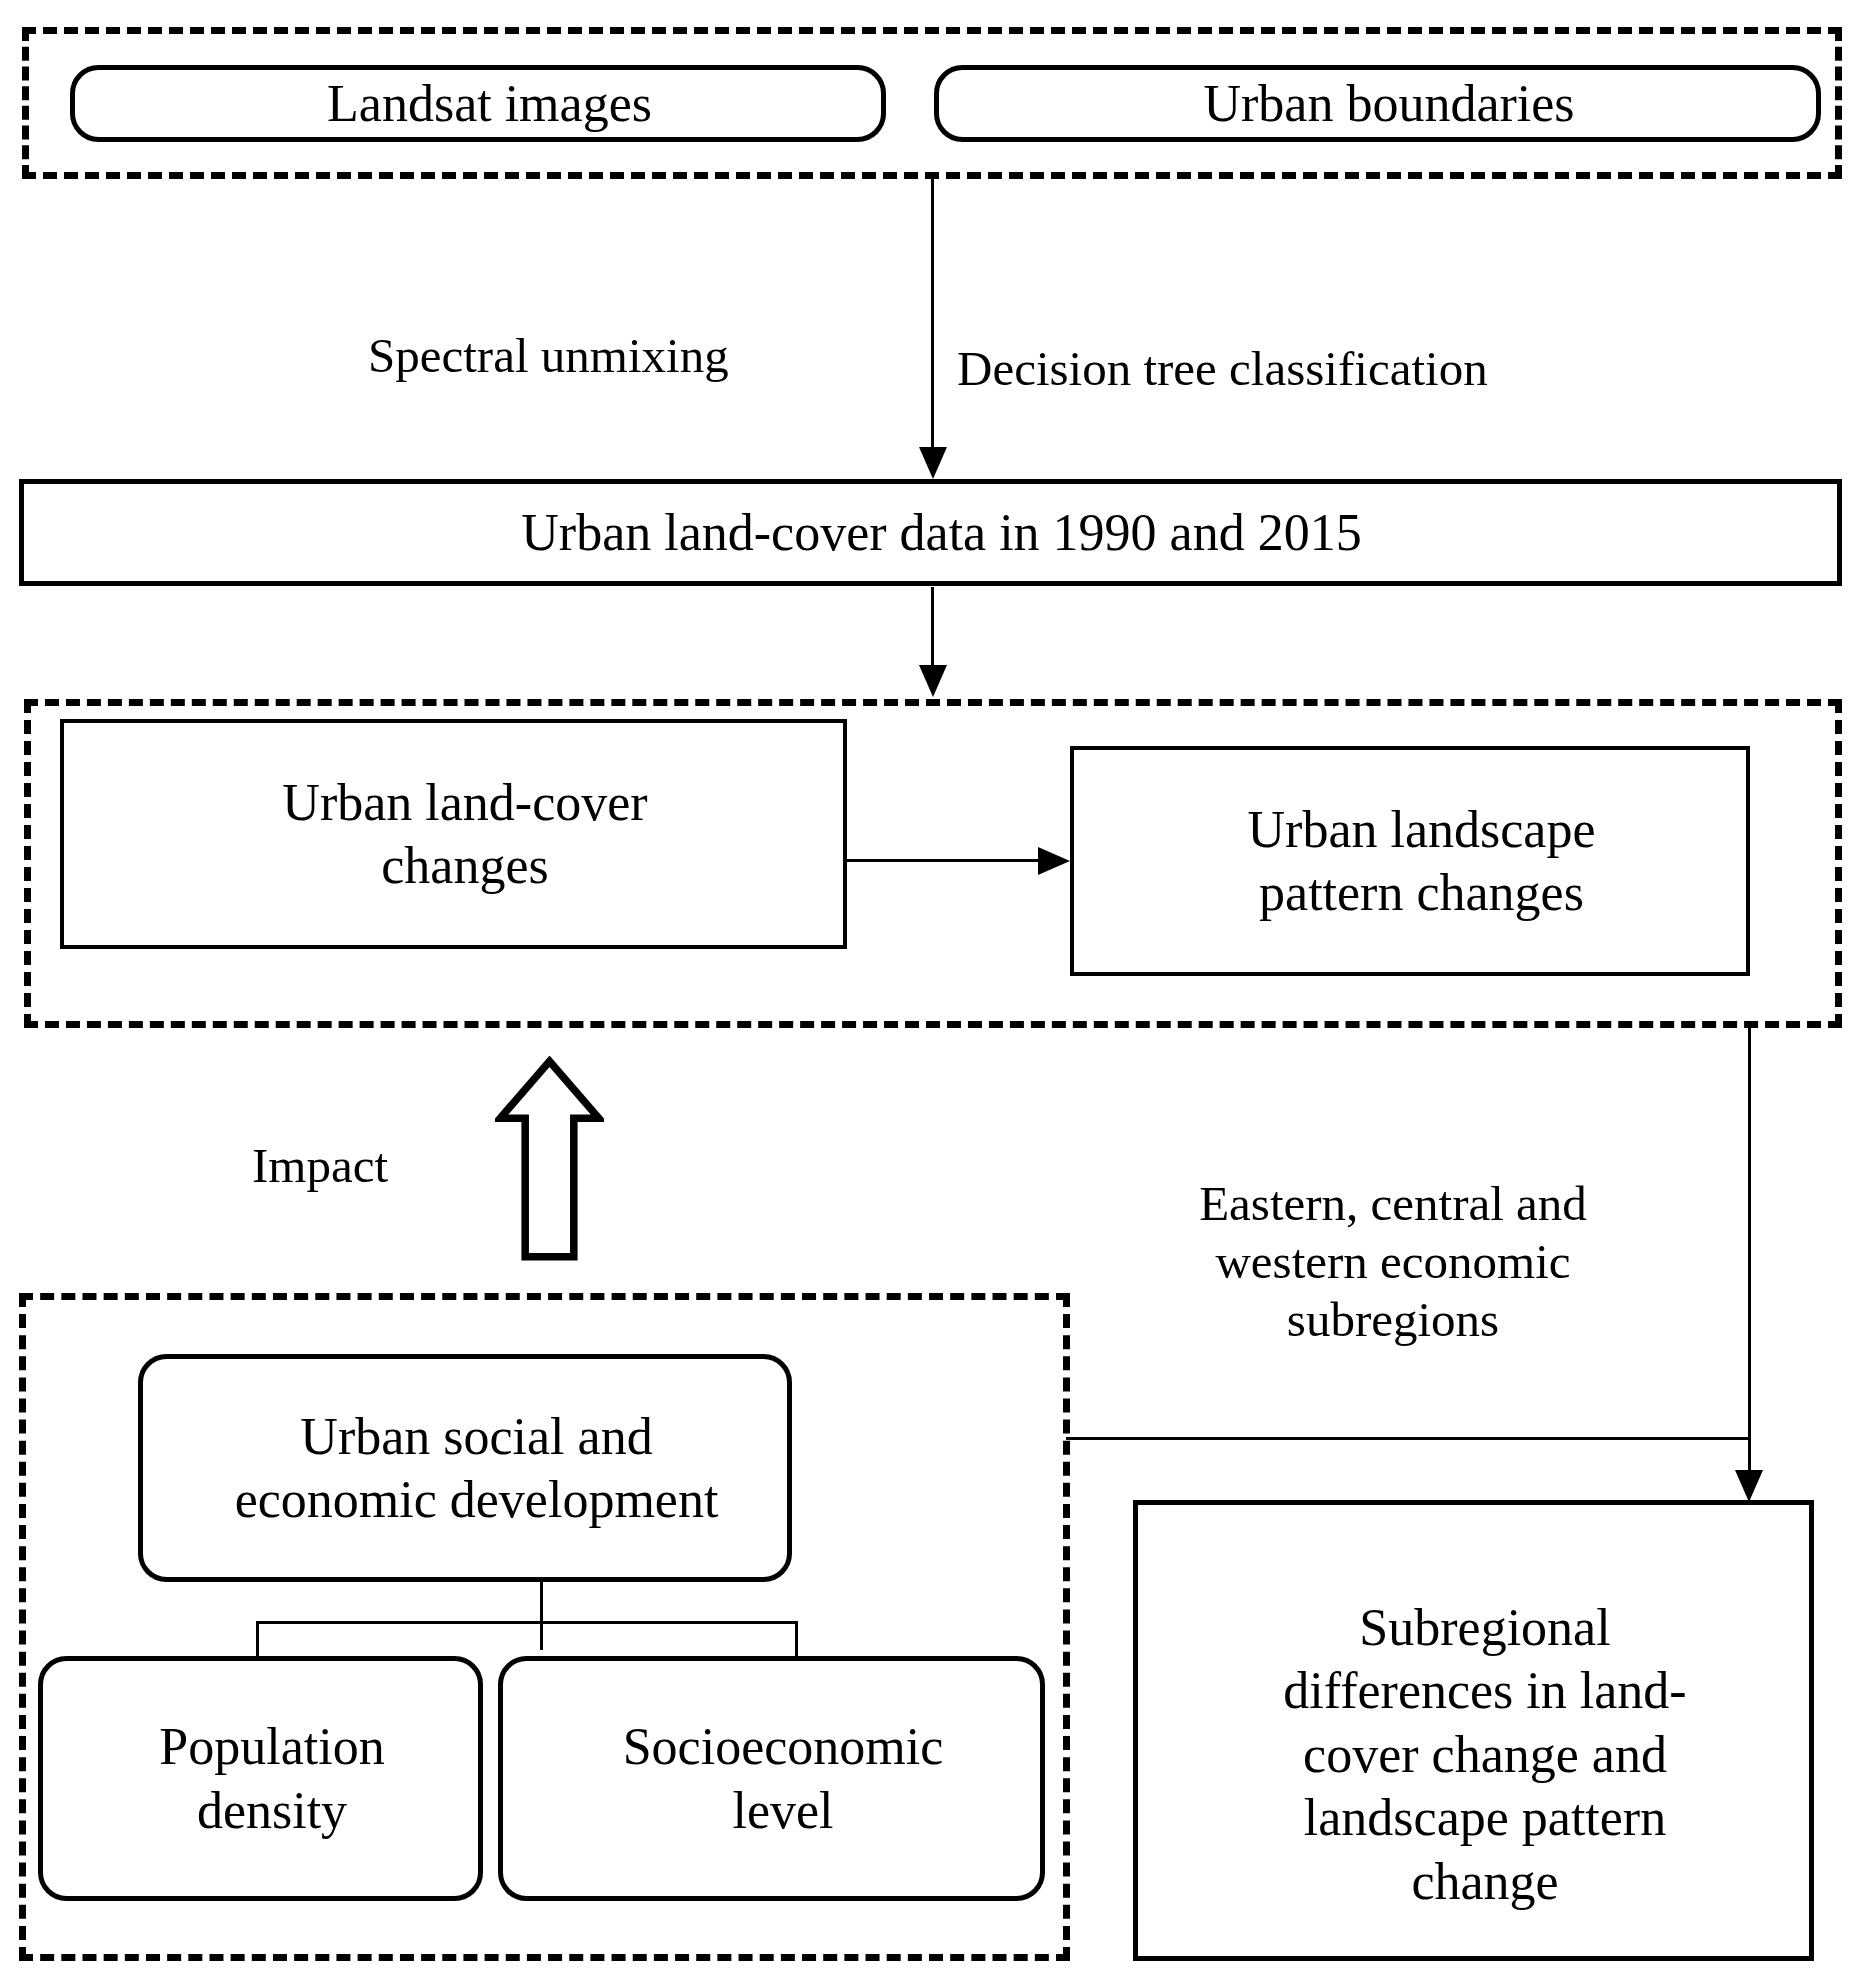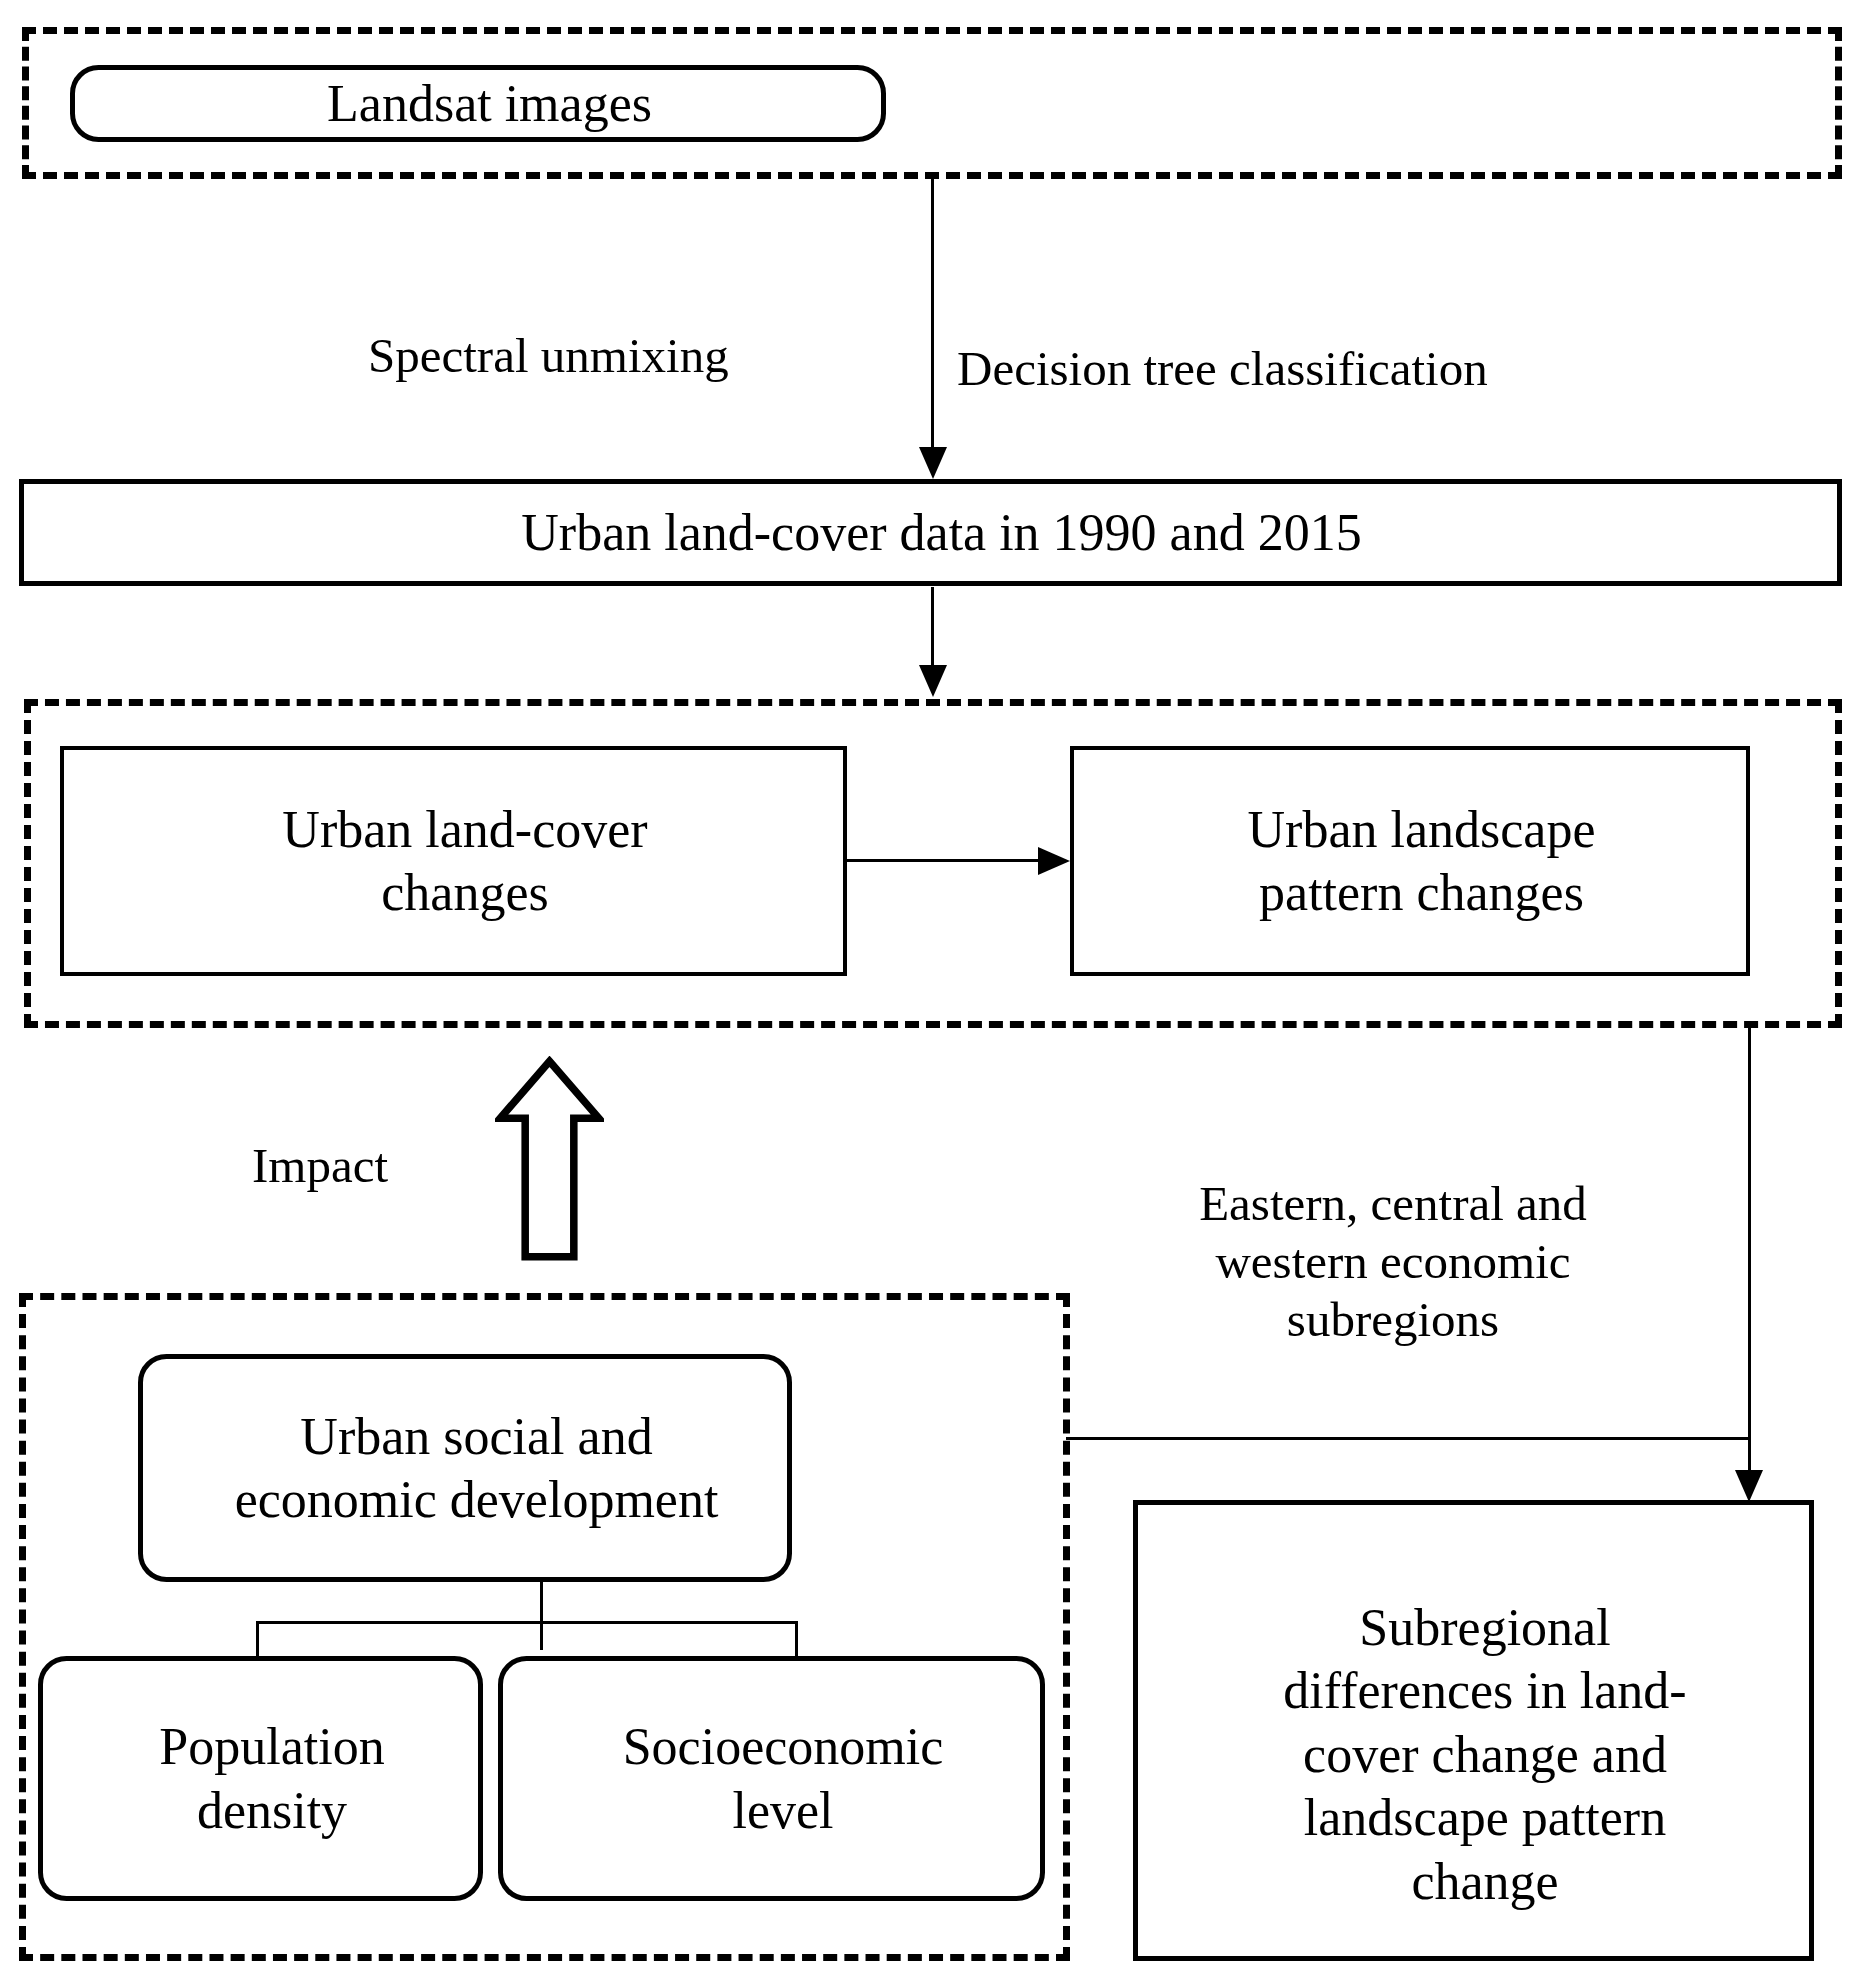--- a/index.html
+++ b/index.html
@@ -83,38 +83,41 @@
 <body>
 
 <div id="canvas">
 
   <div class="abs group-dashed" style="left:22px; top:27px; width:1820px; height:152px;"></div>
 
   <div class="abs node rounded fs-big" style="left:70px; top:65px; width:816px; height:77px;">
     <span class="node-label">Landsat images</span>
   </div>
 
+  <div class="abs node rounded fs-big" style="left:934px; top:65px; width:887px; height:77px;">
+    <span class="node-label">Urban boundaries</span>
+  </div>
 
   <div class="abs vline" style="left:931px; top:179px; height:273px;"></div>
   <div class="abs arrow-down" style="left:919px; top:447px;"></div>
 
   <div class="abs edge-label" style="left:368px; top:327px;">Spectral unmixing</div>
 
   <div class="abs edge-label" style="left:957px; top:340px;">Decision tree classification</div>
 
   <div class="abs node fs-big" style="left:18.5px; top:479px; width:1823px; height:107px;">
     <span class="node-label">Urban land-cover data in 1990 and 2015</span>
   </div>
 
   <div class="abs vline" style="left:931px; top:587px; height:82px;"></div>
   <div class="abs arrow-down" style="left:919px; top:665px;"></div>
 
   <div class="abs group-dashed" style="left:23.5px; top:699px; width:1818px; height:329px;"></div>
 
-  <div class="abs node thin fs-big" style="left:60px; top:746px; width:787px; height:230px;font-family:Liberation Serif, serif;">
+  <div class="abs node thin fs-big" style="left:60px; top:719px; width:787px; height:230px;font-family:Liberation Serif, serif;">
     <span class="node-label" style="white-space:pre-line;">Urban land-cover
 changes</span>
   </div>
 
   <div class="abs node thin fs-big" style="left:1070px; top:746px; width:680px; height:230px;">
     <span class="node-label" style="white-space:pre-line;">Urban landscape
 pattern changes</span>
   </div>
 
   <div class="abs hline" style="left:847px; top:859px; width:193px;"></div>

